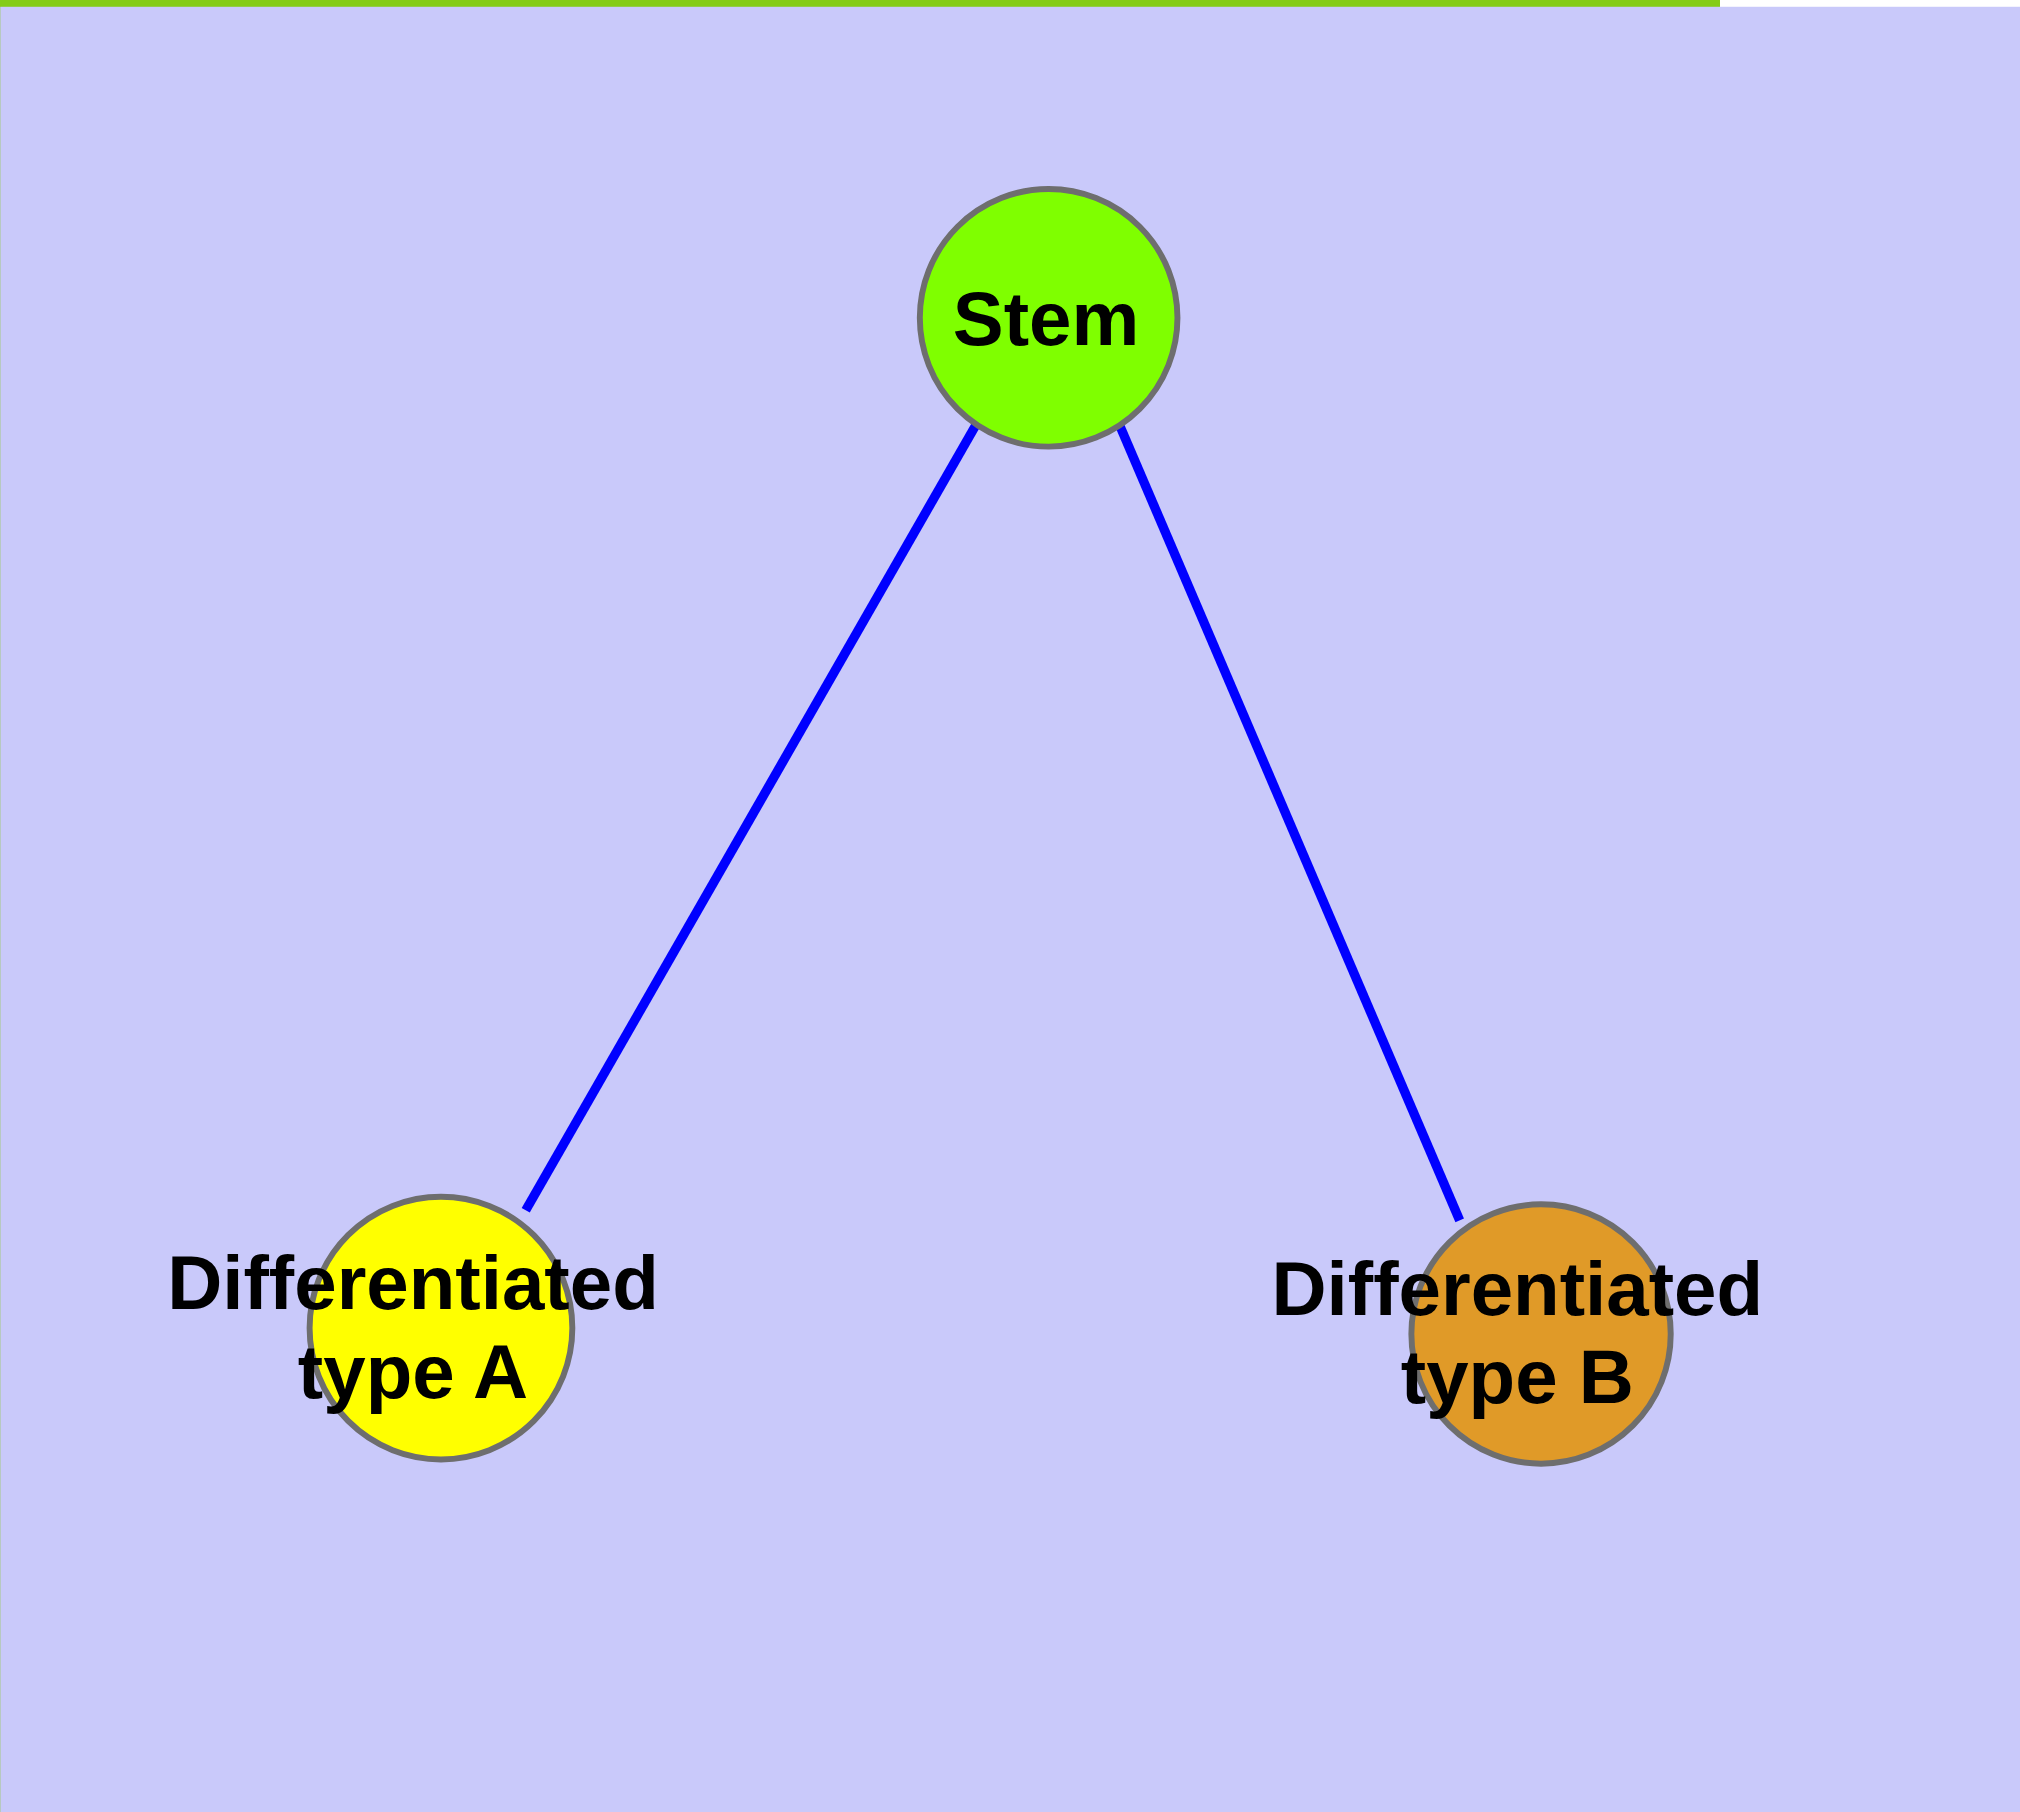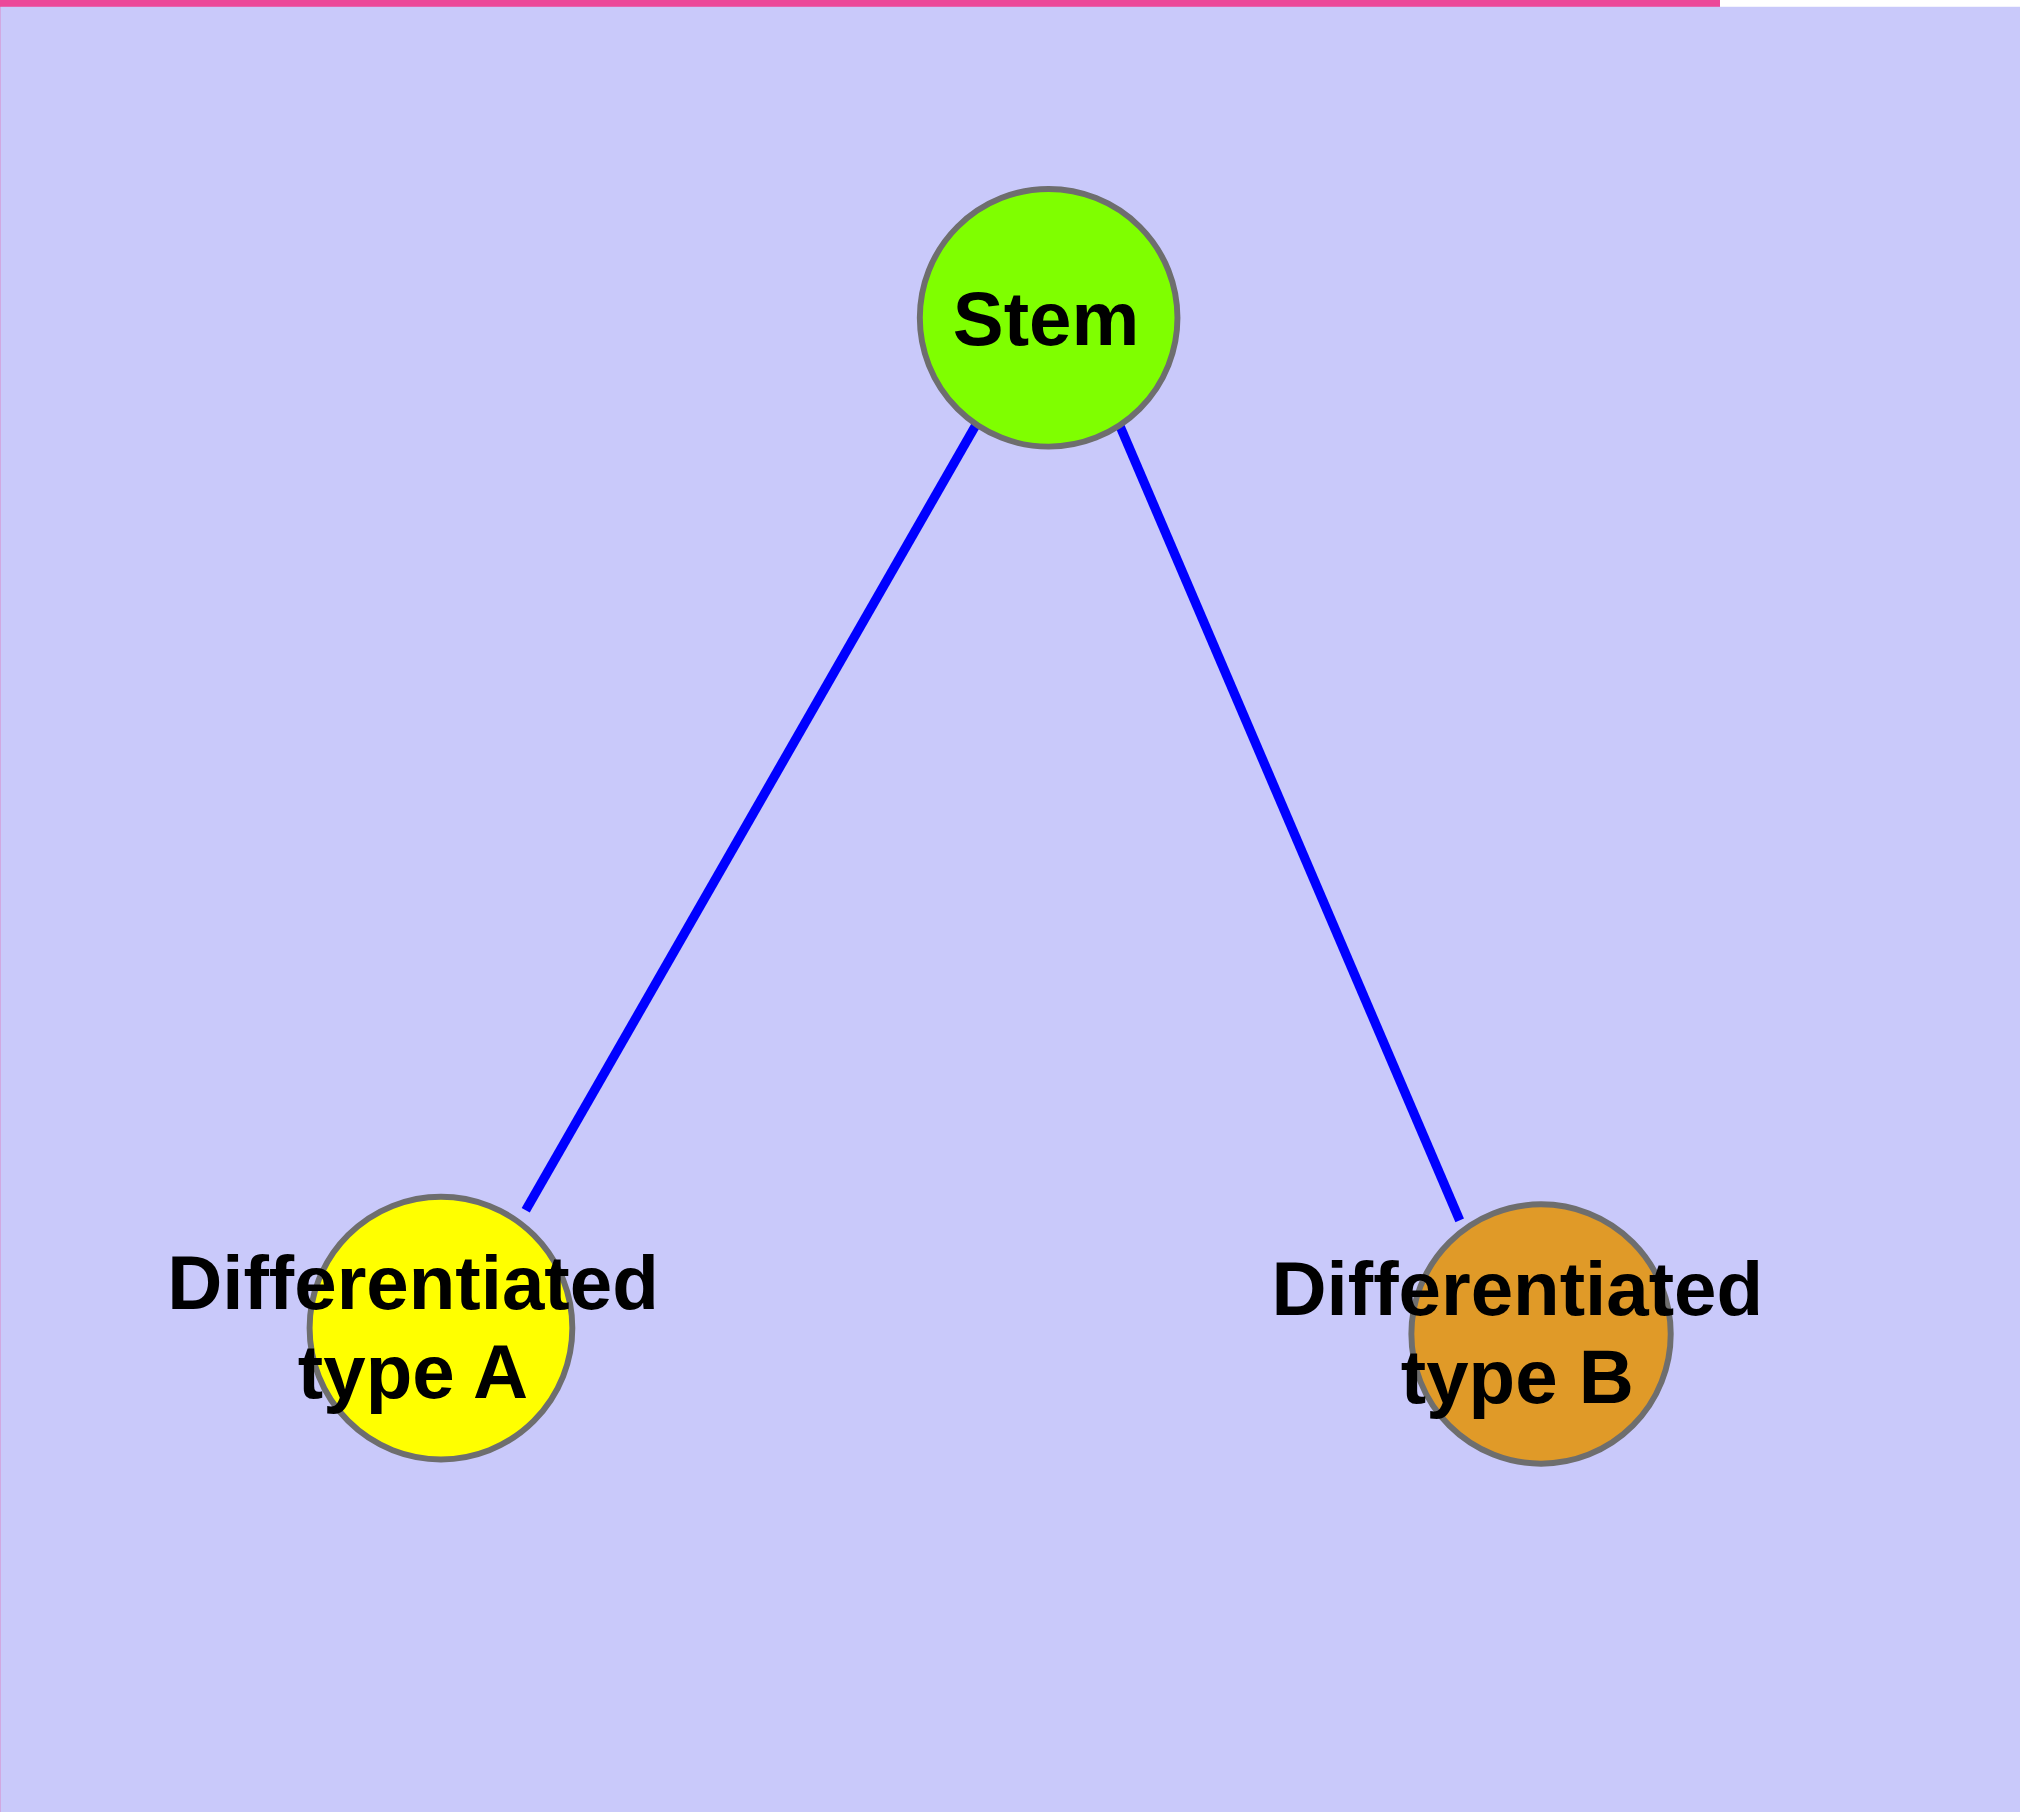--- a/index.html
+++ b/index.html
@@ -29,21 +29,21 @@
   .node-label {
     font-family: "Liberation Sans", sans-serif;
     font-weight: bold;
     fill: #000000;
     text-anchor: middle;
   }
 </style>
 </head>
 <body style="background: rgb(255, 255, 255);">
 
-<div id="graph-canvas" style="background: #ec4899; width: 1720px; height: 1812px;">
+<div id="graph-canvas" style="background: #84cc16; width: 1720px; height: 1812px;">
   <svg id="graph-svg" width="2021" height="1812" viewBox="0 0 2384 2138" aria-label="cell differentiation graph">
     <rect id="bg-rect" x="0" y="8" width="2384" height="2130" fill="#c9c9fa"></rect>
     <g id="edges-group">
         <line x1="1152" y1="500" x2="620" y2="1428" stroke="#0000ff" stroke-width="11" stroke-linecap="butt"></line>
         <line x1="1320" y1="500" x2="1722" y2="1440" stroke="#0000ff" stroke-width="11" stroke-linecap="butt"></line>
       </g>
     <g id="nodes-group">
         <circle cx="1237" cy="375" r="152" fill="#7fff00" stroke="#6e6e6e" stroke-width="7"></circle>
         <circle cx="520" cy="1567" r="155" fill="#ffff00" stroke="#6e6e6e" stroke-width="7"></circle>
         <circle cx="1818" cy="1574" r="153" fill="#e09a28" stroke="#6e6e6e" stroke-width="7"></circle>

